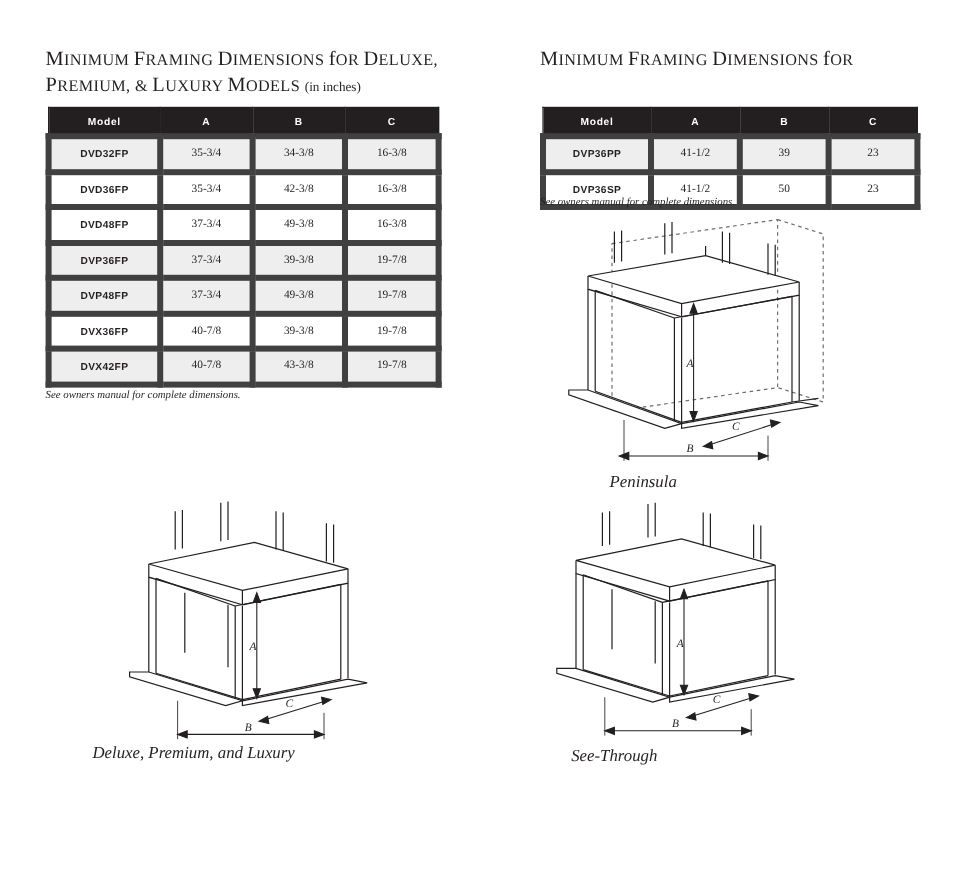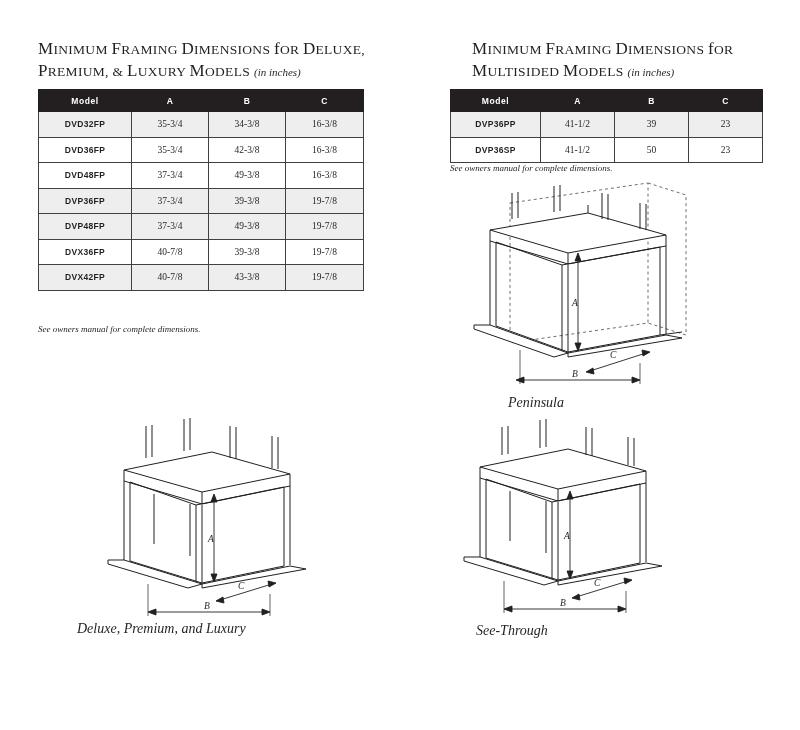--- a/index.html
+++ b/index.html
@@ -32,26 +32,25 @@
   .heading .line {
     display: block;
     white-space: nowrap;
   }
   .heading .sc {
     font-size: 13.5px;
     letter-spacing: 0.3px;
   }
   .heading .units {
     font-size: 11px;
-    font-style: italic;
     letter-spacing: 0;
   }
 
   #heading-left  { left: 38px;  top: 38px; }
-  #heading-right { left: 472px; top: 38px; }
+  #heading-right { left: 450px; top: 38px; }
 
   
   table.dimtable {
     position: absolute;
     border-collapse: collapse;
     table-layout: fixed;
   }
   table.dimtable th {
     background: #231f20;
     color: #ffffff;
@@ -61,21 +60,21 @@
     letter-spacing: 0.6px;
     height: 19px;
     text-align: center;
     border: 1px solid #231f20;
   }
   table.dimtable td {
     font-family: "Liberation Serif", serif;
     font-size: 9.5px;
     text-align: center;
     height: 22.5px;
-    border: 1px solid #404040;
+    border: 5px solid #404040;
     color: #231f20;
   }
   table.dimtable td.model {
     font-family: "Liberation Sans", sans-serif;
     font-size: 8.5px;
     font-weight: bold;
     letter-spacing: 0.3px;
   }
   table.dimtable tr.odd td {
     background: #ffffff;
@@ -135,24 +134,20 @@
     </span>
     <span class="line">
       <span class="sc"><span><span style="font-size: 17px;">P</span><span style="font-size: 13.5px;">REMIUM,</span></span> <span><span style="font-size: 13.5px;">&amp;</span><span style="font-size: 13.5px;"></span></span> <span><span style="font-size: 17px;">L</span><span style="font-size: 13.5px;">UXURY</span></span> <span><span style="font-size: 17px;">M</span><span style="font-size: 13.5px;">ODELS</span></span></span>
       <span class="units">(in inches)</span>
     </span>
   </div>
 
   <div class="heading" id="heading-right">
     <span class="line">
       <span class="sc"><span><span style="font-size: 17px;">M</span><span style="font-size: 13.5px;">INIMUM</span></span> <span><span style="font-size: 17px;">F</span><span style="font-size: 13.5px;">RAMING</span></span> <span><span style="font-size: 17px;">D</span><span style="font-size: 13.5px;">IMENSIONS</span></span> <span><span style="font-size: 17px;">f</span><span style="font-size: 13.5px;">OR</span></span></span>
-    </span>
-    <span class="line">
-      <span class="sc"><span><span style="font-size: 17px;">M</span><span style="font-size: 13.5px;">ULTISIDED</span></span> <span><span style="font-size: 17px;">M</span><span style="font-size: 13.5px;">ODELS</span></span></span>
-      <span class="units">(in inches)</span>
     </span>
   </div>
 
   <table class="dimtable" id="table-left">
     <colgroup>
       <col style="width:93px">
         <col style="width:77px">
         <col style="width:77px">
         <col style="width:78px">
     </colgroup>

